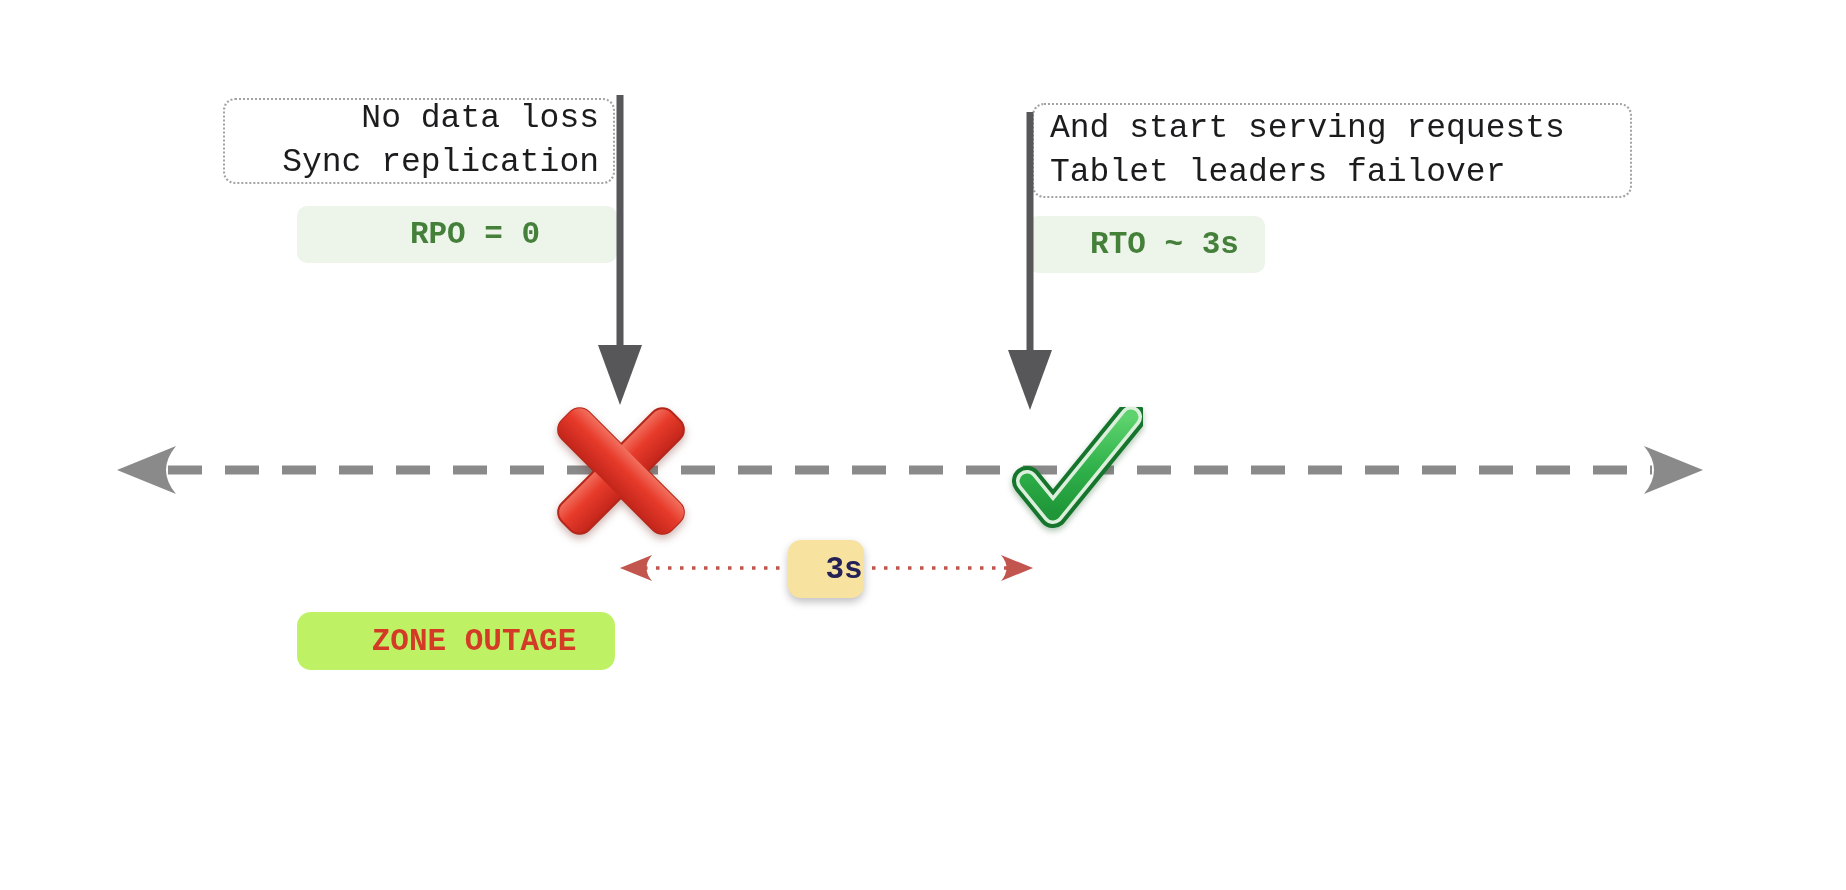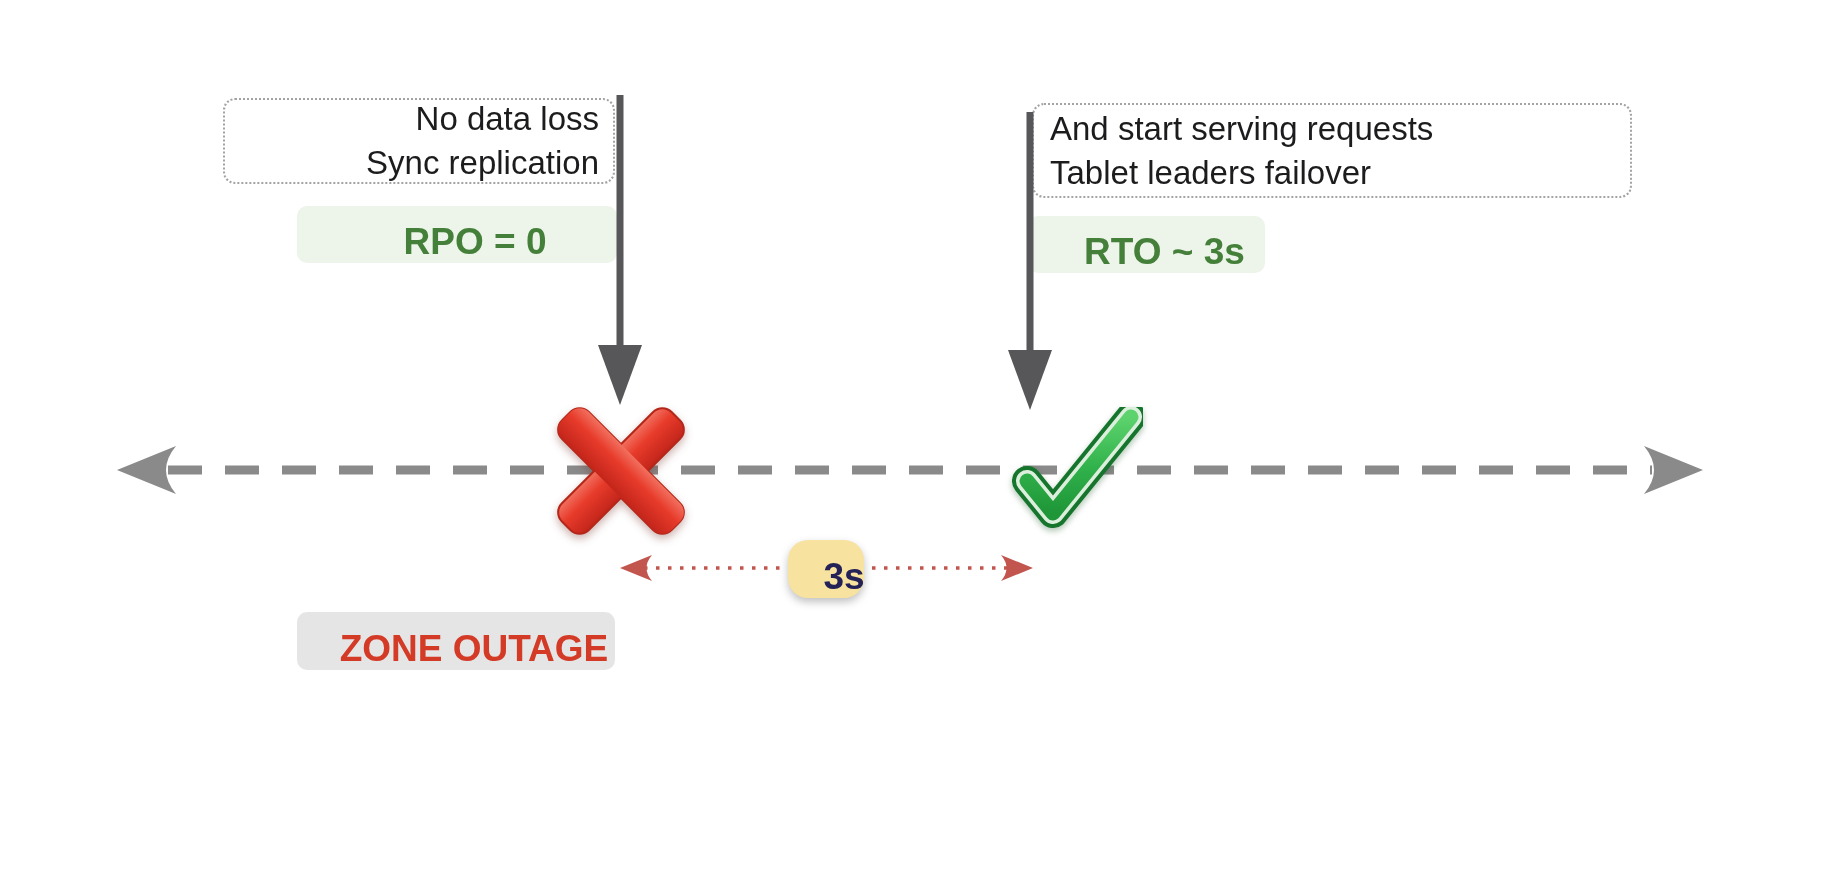--- a/index.html
+++ b/index.html
@@ -1,21 +1,21 @@
 <!DOCTYPE html>
 <html><head>
 <meta charset="utf-8">
 <style>
   html, body { margin: 0; padding: 0; background: #ffffff; }
   #canvas {
     position: relative;
     width: 1846px;
     height: 696px;
     background: #ffffff;
-    font-family: Liberation Sans, sans-serif;
+    font-family: Liberation Mono, monospace;
     overflow: hidden;
   }
   svg { position: absolute; display: block; }
 
   
   .note {
     position: absolute;
     box-sizing: border-box;
     border: 2.5px dotted #a3a3a3;
     border-radius: 12px;
@@ -29,35 +29,35 @@
     white-space: nowrap;
   }
   .note.align-right { text-align: right; padding: 0 14px; }
   .note.align-left  { text-align: left;  padding: 0 16px; }
 
   
   .badge {
     position: absolute;
     box-sizing: border-box;
     display: flex;
-    align-items: flex-end;
+    align-items: center;
     justify-content: center;
     font-weight: bold;
-    font-size: 37px;
+    font-size: 31px;
     border-radius: 10px;
     z-index: 2;
     white-space: nowrap;
     padding-left: 36px;
   }
   .badge.green  { background: #edf4ea; color: #45803a; }
-  .badge.pink   { background: #e5e5e5; color: #d43b27; }
+  .badge.pink   { background: #bef264; color: #d43b27; border-radius: 14px; }
   .badge.yellow {
     background: #f8e2a0;
     color: #232156;
-    border-radius: 20px;
+    border-radius: 13px;
     box-shadow: 0 4px 8px rgba(0,0,0,0.25);
     z-index: 5;
   }
 
   .layer-line   { z-index: 1; }
   .layer-mark   { z-index: 3; }
   .layer-arrow  { z-index: 4; }
 
   .x-mark   { filter: drop-shadow(0 4px 4px rgba(110, 40, 30, 0.35)); }
   .check-mark { filter: drop-shadow(0 3px 3px rgba(30, 85, 35, 0.35)); }

